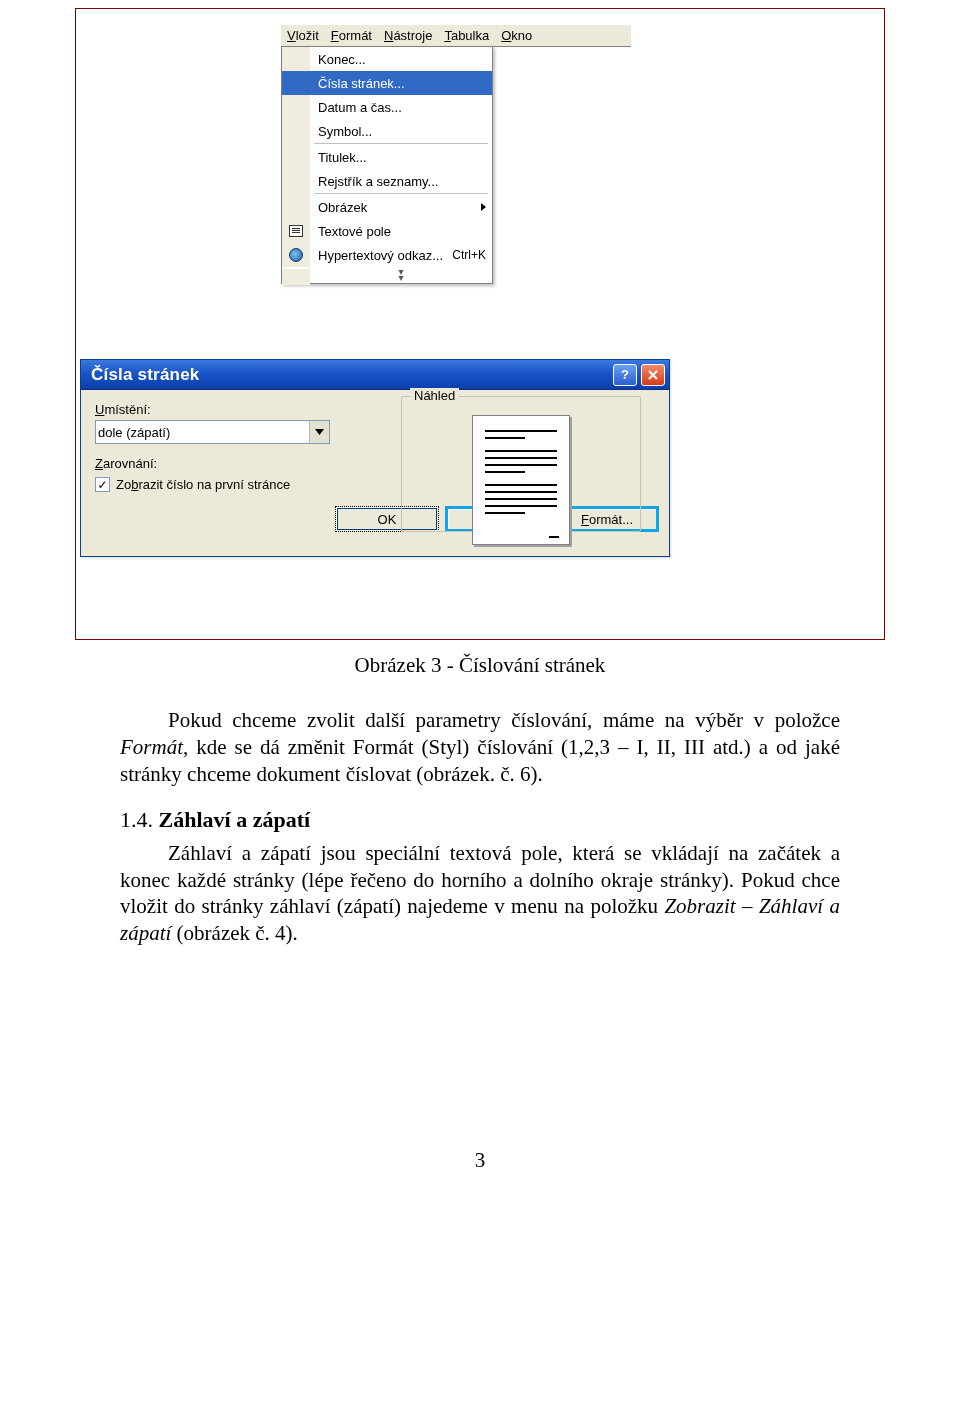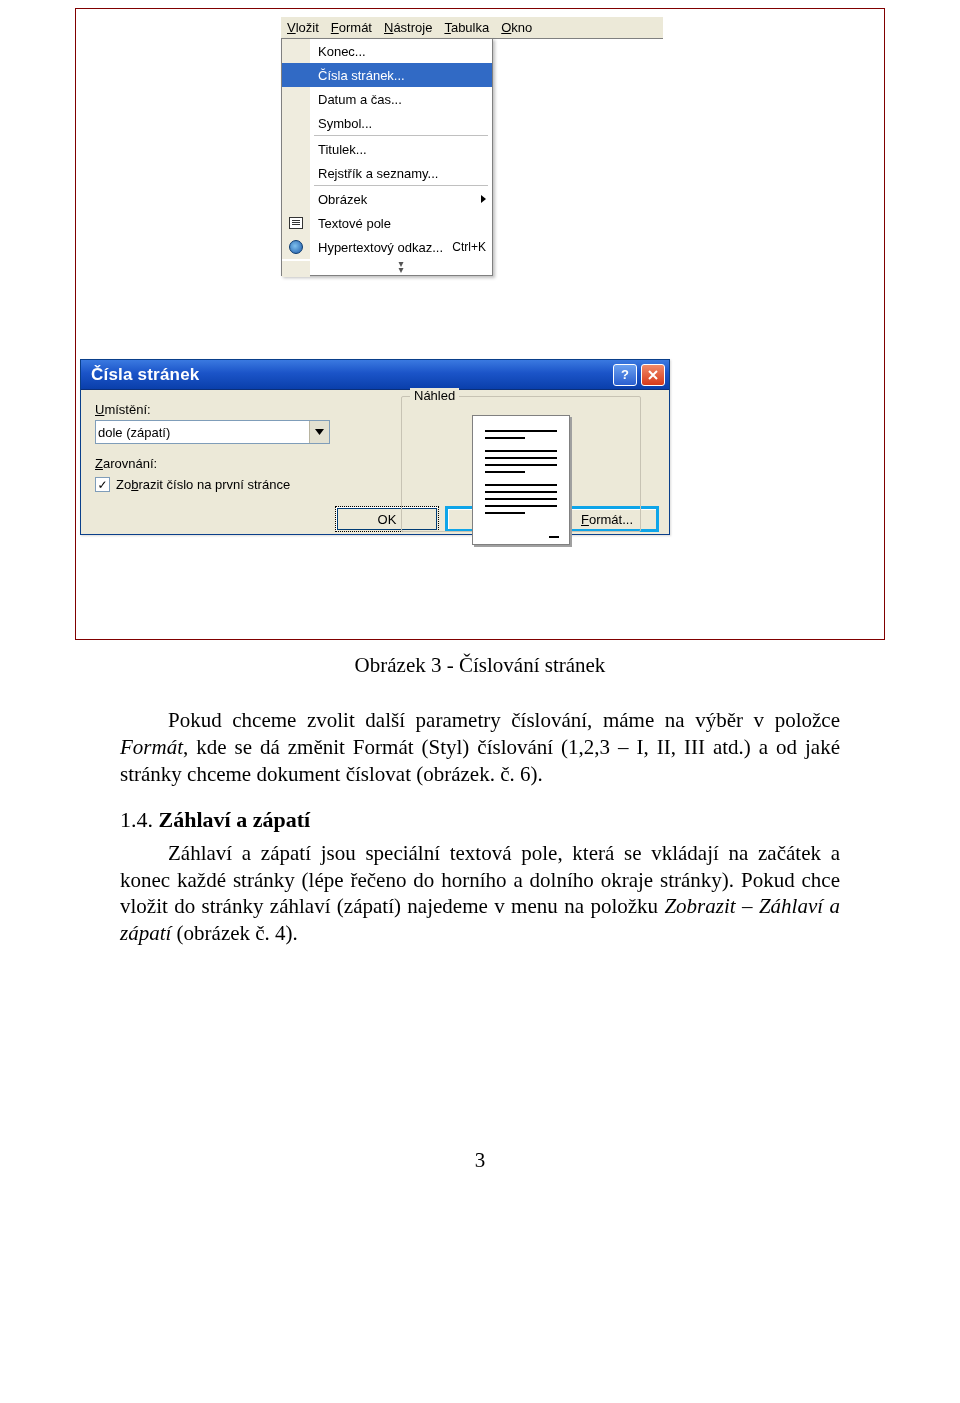--- a/index.html
+++ b/index.html
@@ -18,22 +18,22 @@
     margin: 8px 75px 12px 75px;
     background: #fff;
     height: 632px;
     position: relative;
     overflow: hidden;
   }
   
   .menu-shot {
     position: absolute;
     left: 205px;
-    top: 8px;
-    width: 382px;
+    top: 16px;
+    width: 350px;
   }
   .menubar {
     background: #ece9d8;
     font-family: Tahoma, Arial, sans-serif;
     font-size: 13px;
     color: #000;
     padding: 3px 6px 3px 6px;
     border-bottom: 1px solid #808080;
     display: flex;
     gap: 12px;
@@ -216,21 +216,21 @@
   .preview-page .pl {
     height: 2px; background: #000; margin-bottom: 5px;
   }
   .preview-page .pl.short { width: 55%; }
   .preview-page .pnum {
     position:absolute; right: 10px; bottom: 6px;
     width: 10px; height: 2px; background:#000;
   }
   .dlg-buttons {
     display: flex; justify-content: flex-end; gap: 6px;
-    padding: 6px 10px 2px 10px;
+    padding: 6px 10px 24px 10px;
   }
   .dlg-btn {
     width: 104px; height: 26px;
     background: #ece9d8;
     border: 3px solid #0ea5e9;
     font-family: Tahoma, Arial, sans-serif;
     font-size: 13px;
     display:flex; align-items:center; justify-content:center;
     box-shadow: 1px 1px 0 #fff inset;
   }

